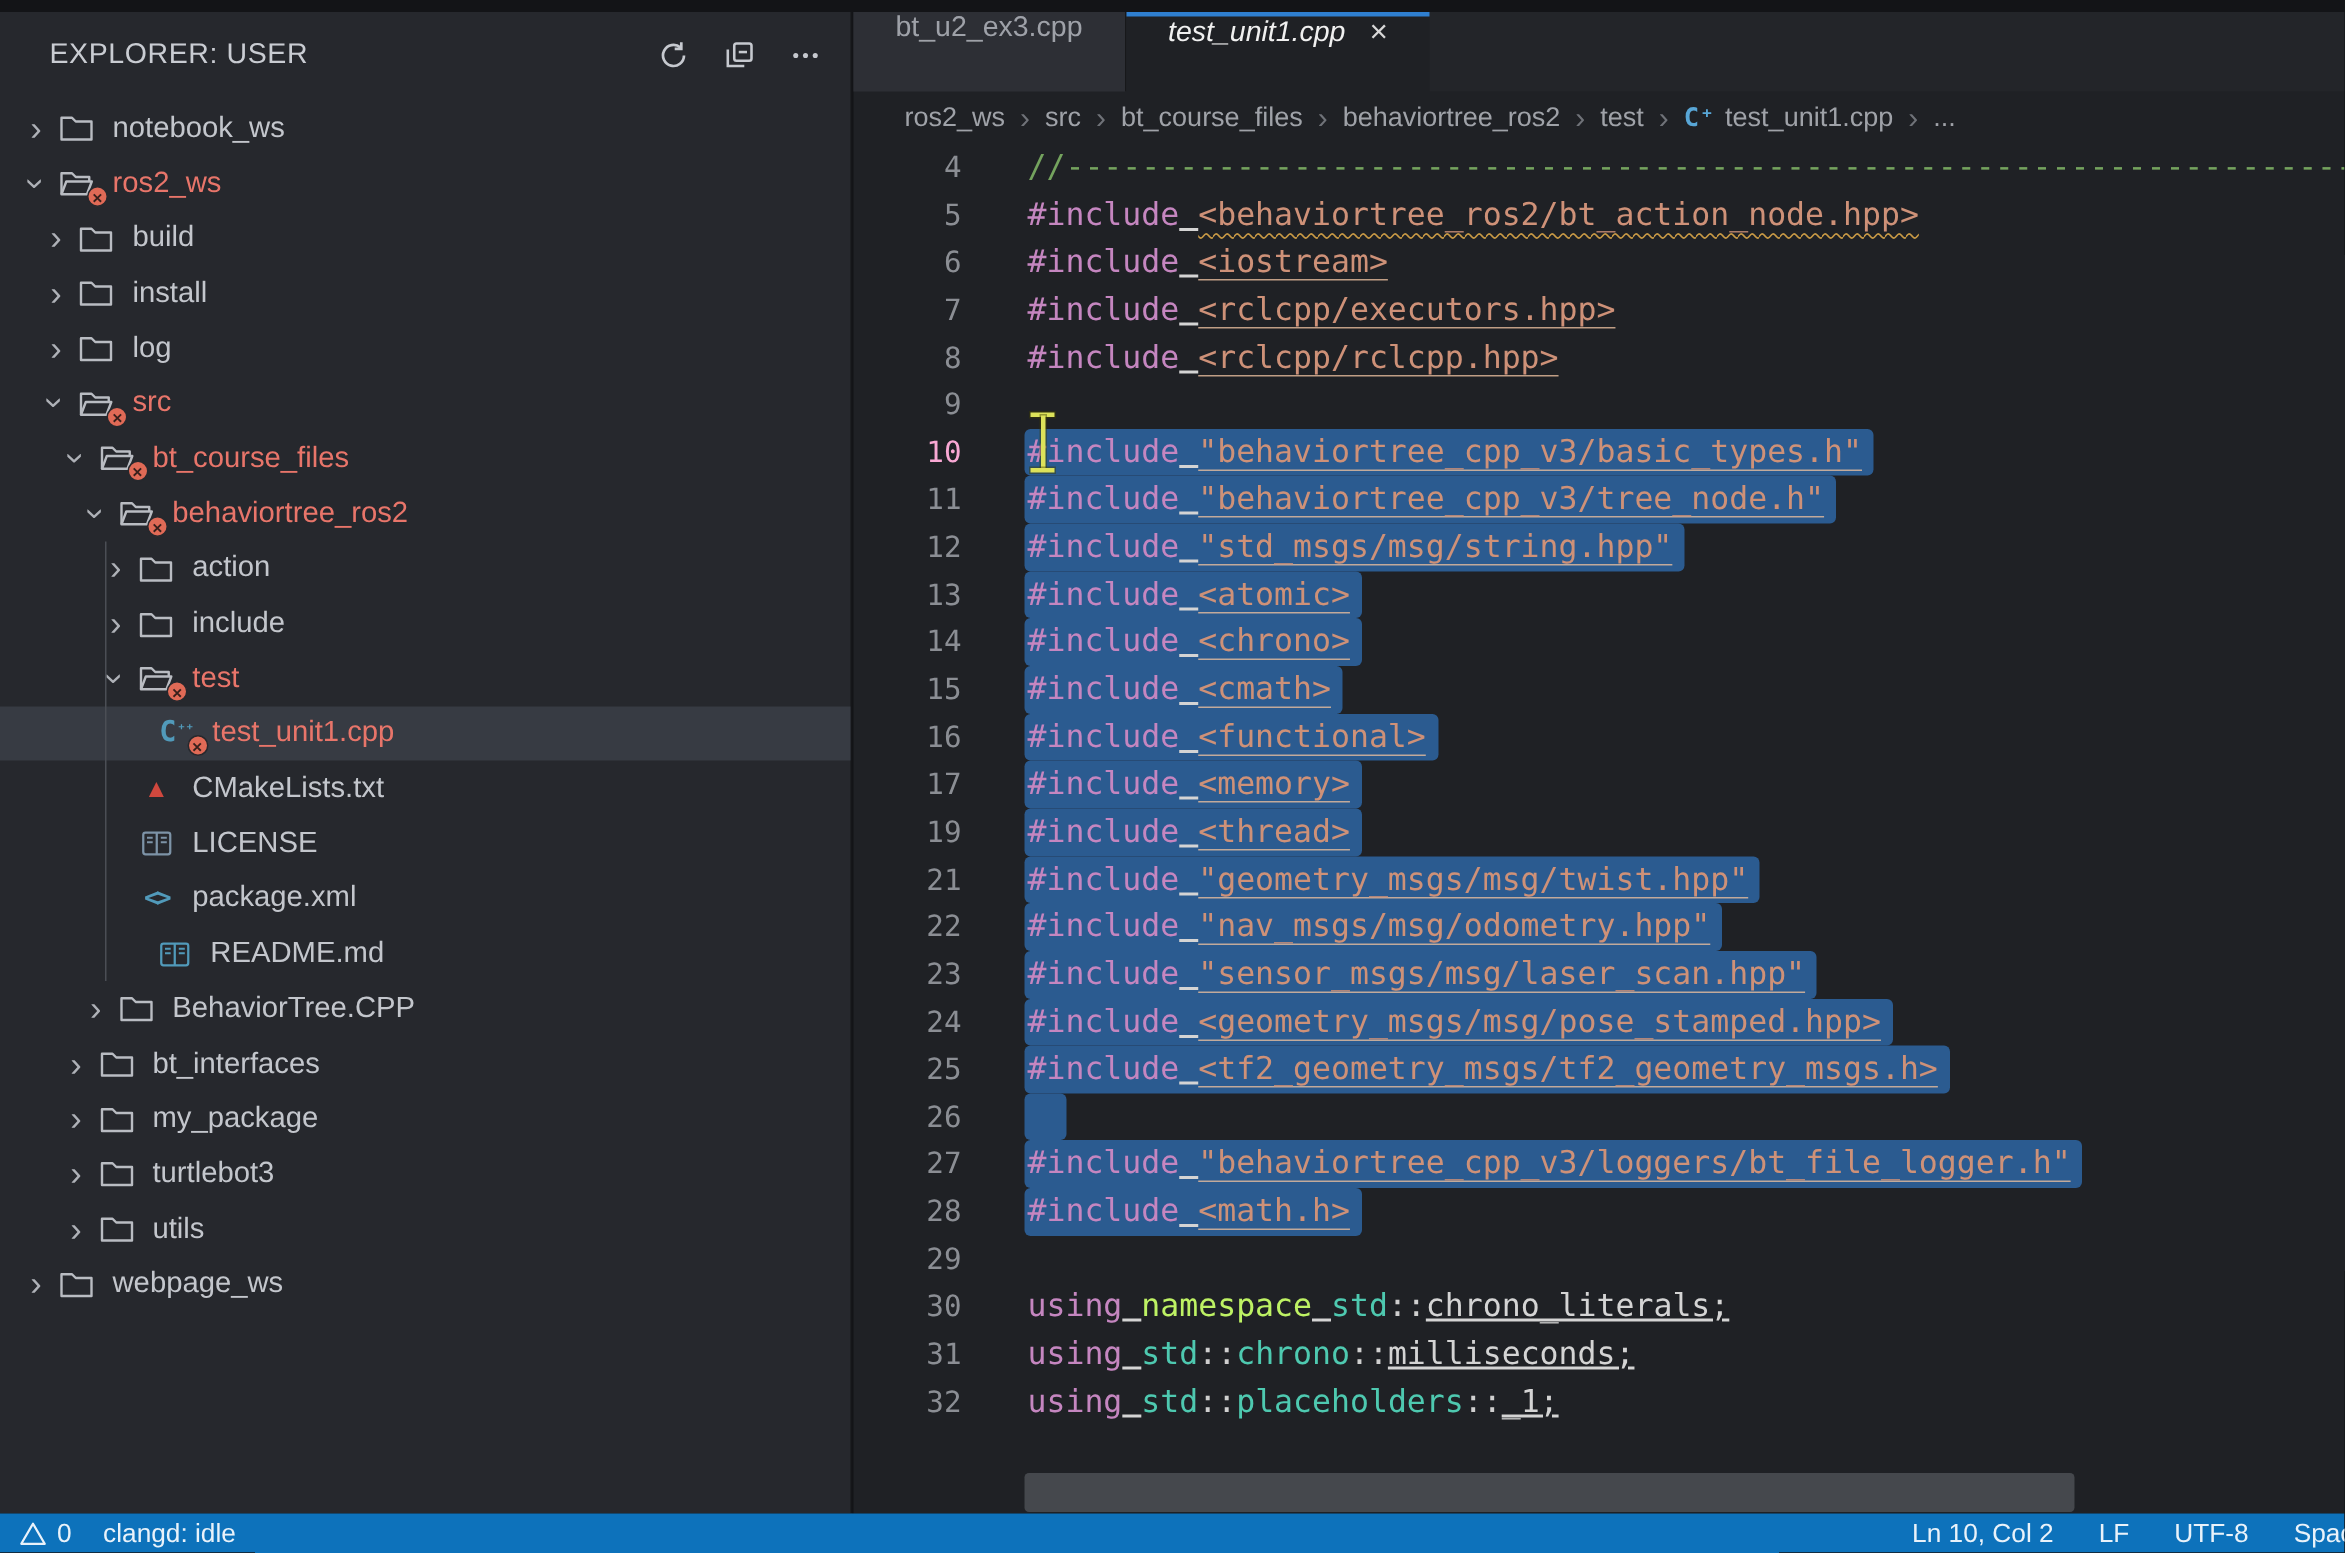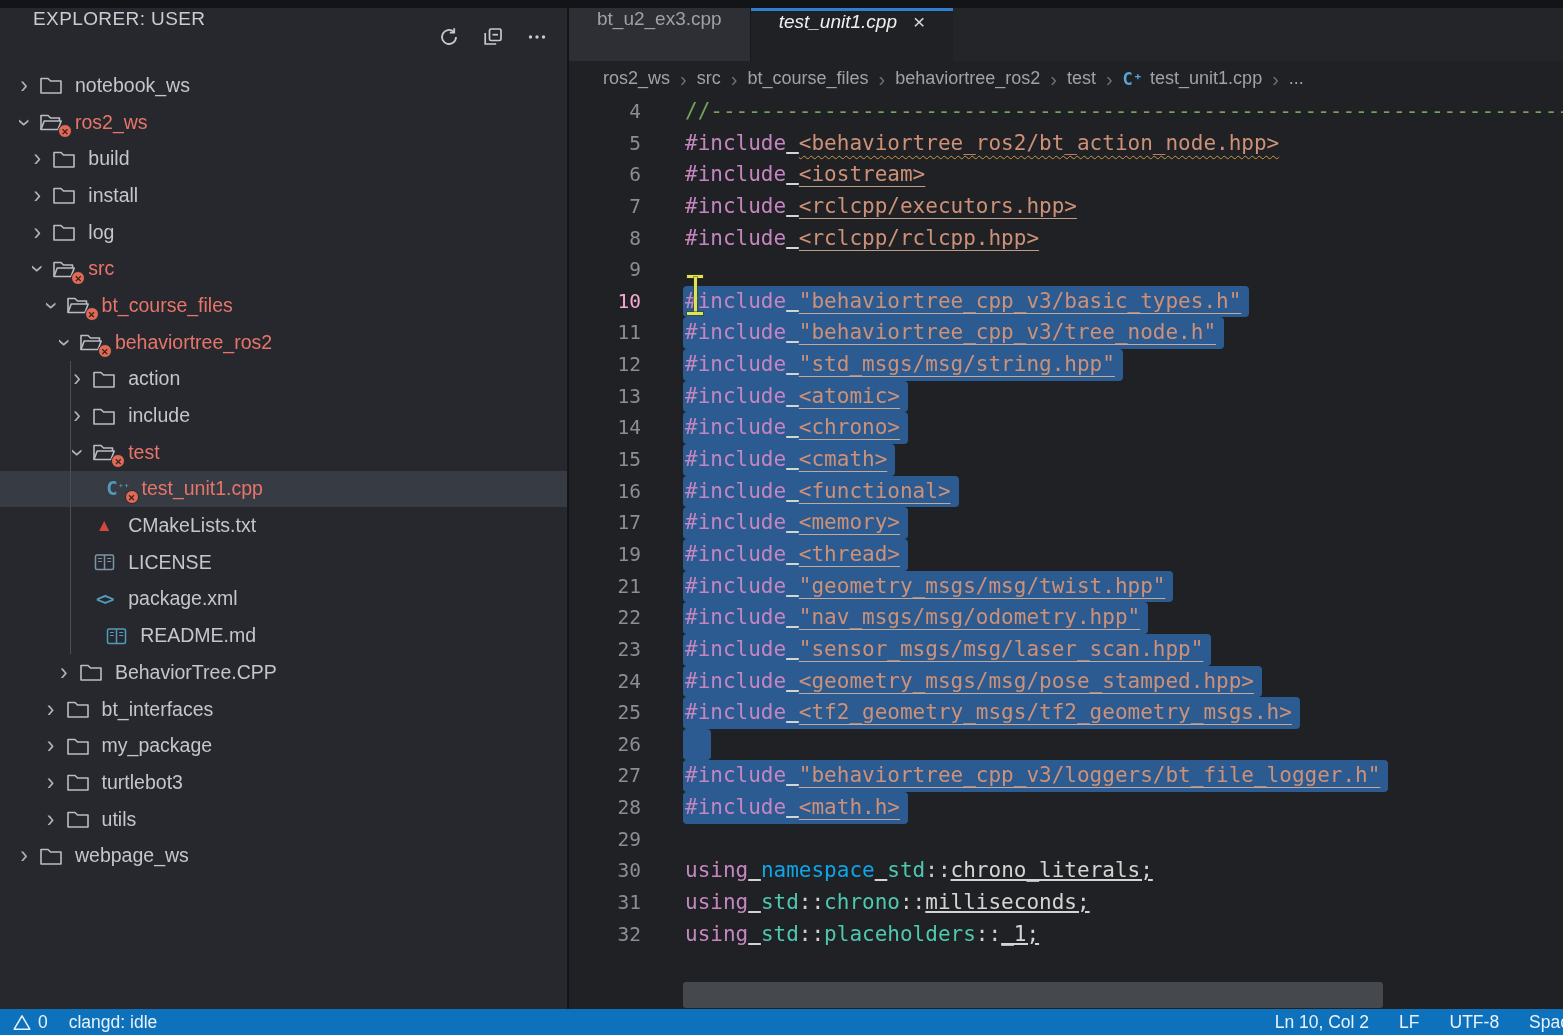--- a/index.html
+++ b/index.html
@@ -5,21 +5,21 @@
   html,body{margin:0;padding:0;background:#131417;}
   body{width:1563px;height:1035px;position:relative;overflow:hidden;
        font-family:"Liberation Sans",sans-serif;color:#d4d4d4;}
 
   
   .top-strip{position:absolute;left:0;top:0;width:1563px;height:8px;background:#131417;}
 
   
   .sidebar{position:absolute;left:0;top:8px;width:568px;height:1001px;
            background:#26282d;border-right:1px solid #151619;box-sizing:border-box;}
-  .sb-header{height:58px;display:flex;padding:0 18px 0 33px;}
+  .sb-header{height:58px;display:flex;align-items:center;padding:0 18px 0 33px;}
   .sb-title{flex:1;font-size:19px;letter-spacing:.4px;color:#c9ccd2;white-space:nowrap;}
   .sb-actions{display:flex;align-items:center;gap:20px;color:#c6c9cf;}
   .sb-actions .act{width:24px;height:24px;display:flex;align-items:center;justify-content:center;cursor:pointer;}
 
   .tree{position:relative;margin-top:1px;}
   .tree-row{height:36.7px;display:flex;align-items:center;font-size:19.5px;
             color:#c3c6cc;position:relative;white-space:nowrap;cursor:pointer;}
   .tree-row.selected{background:#373b43;}
   .tree-row .chev{width:24px;flex:none;font-size:23px;line-height:1;color:#aeb1b7;
                   display:flex;align-items:center;justify-content:center;}
@@ -55,21 +55,21 @@
   .bc-cpp{font-family:"DejaVu Sans Mono",monospace;font-weight:bold;color:#58a6d6;font-size:17px;}
 
   .code{position:absolute;left:0;top:88px;width:994px;height:913px;overflow:hidden;
         font-family:"DejaVu Sans Mono",monospace;font-size:21px;}
   .row{display:flex;height:31.65px;line-height:31.65px;white-space:pre;}
   .ln{width:72px;flex:none;text-align:right;color:#8b8e94;font-size:19.5px;}
   .ln.cur{color:#f9a8d4;}
   .content{margin-left:42px;position:relative;padding-left:2px;}
   .content.seltext{background:#2b5b90;border-radius:4px;padding-right:8px;}
   .content.selblock{background:#2b5b90;border-radius:4px;width:26px;}
-  .pp{color:#c586c0;} .kw{color:#0ea5e9;} .ty{color:#4ec9b0;}
+  .pp{color:#c586c0;} .kw{color:#bef264;} .ty{color:#4ec9b0;}
   .pl{color:#d4d4d4;text-decoration:underline;} .pu{color:#cfcfcf;} .cm{color:#74a35e;}
   .hdr{color:#ce9178;text-decoration:underline;text-decoration-color:rgba(233,190,158,.8);
        text-underline-offset:5px;text-decoration-thickness:1.4px;}
   .hdrw{color:#ce9178;text-decoration:underline wavy #c99a45;
         text-underline-offset:5px;text-decoration-thickness:1.3px;}
 
   .hscroll{position:absolute;left:114px;top:886px;width:700px;height:26px;
            background:rgba(145,150,156,.34);border-radius:3px;z-index:4;cursor:pointer;}
 
   .ibeam{position:absolute;left:118px;top:179px;width:16px;height:40px;z-index:6;pointer-events:none;}

